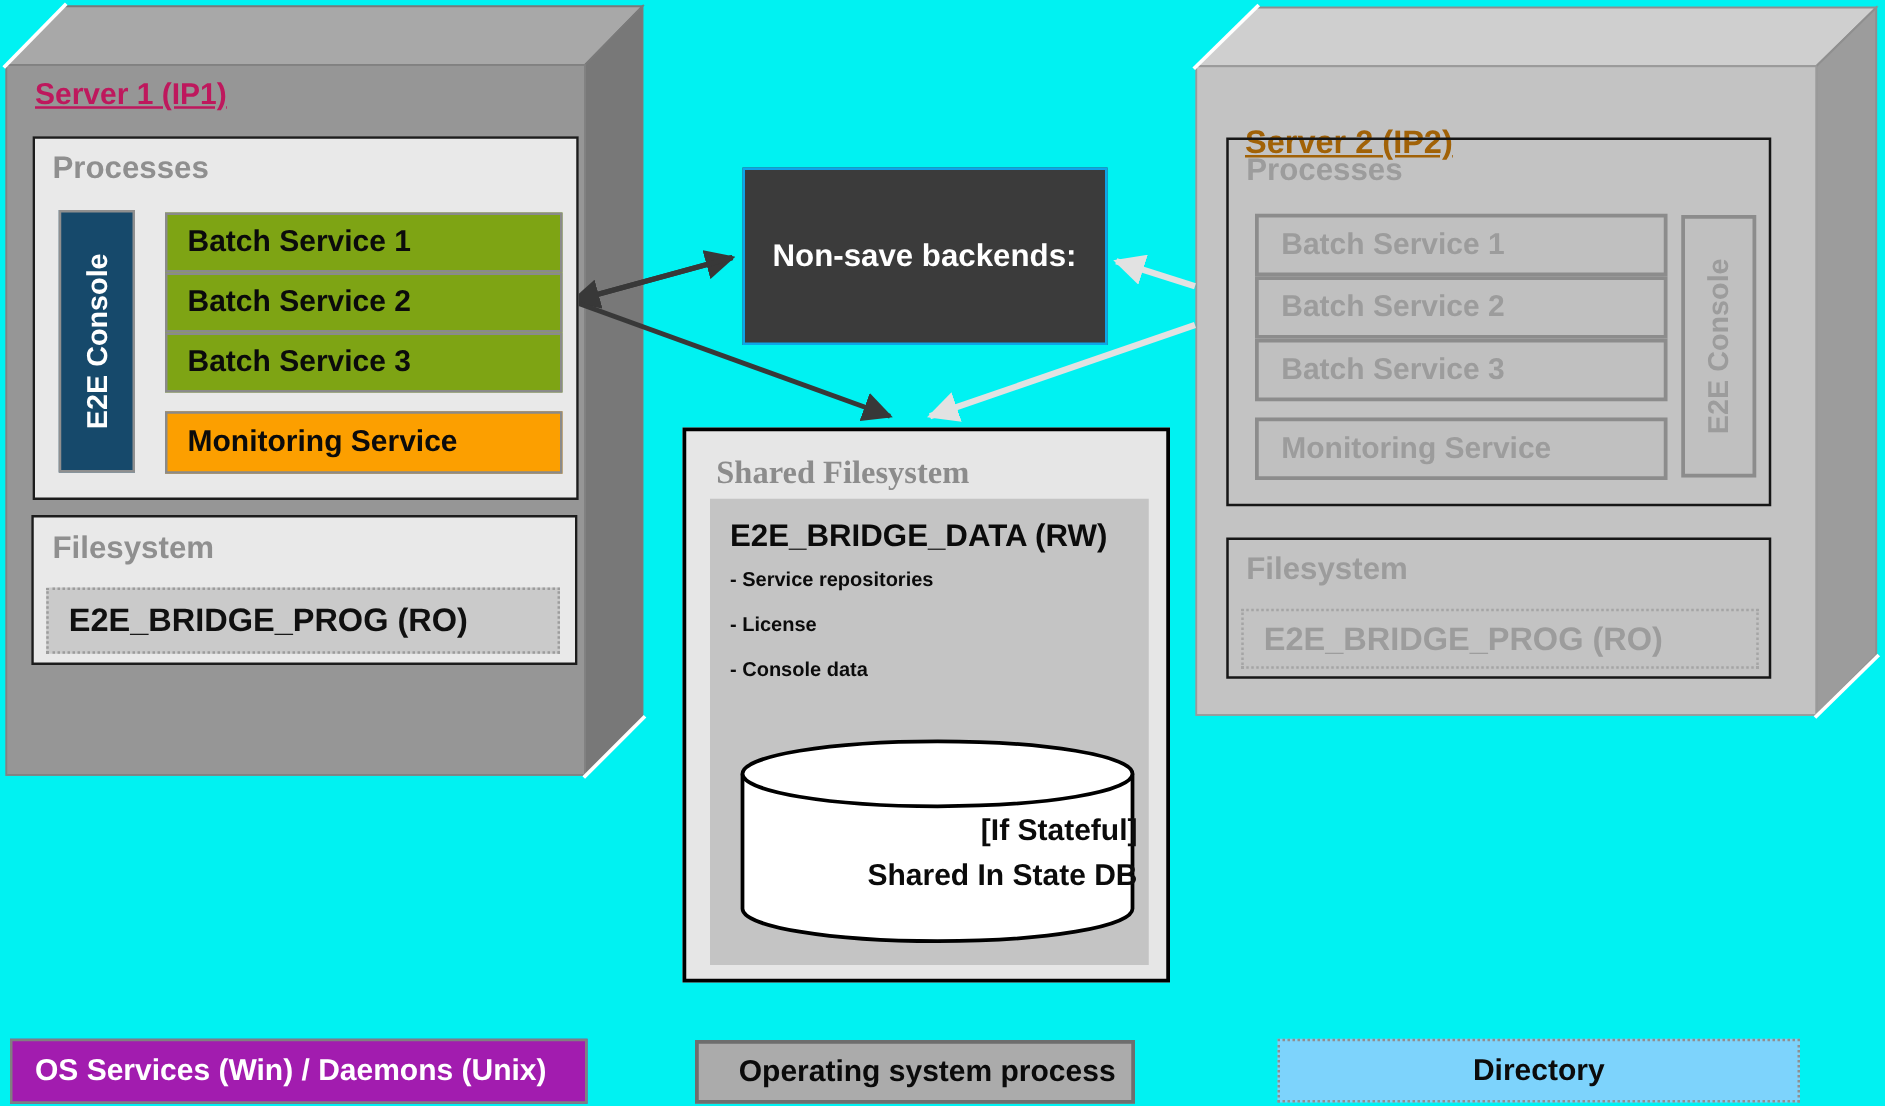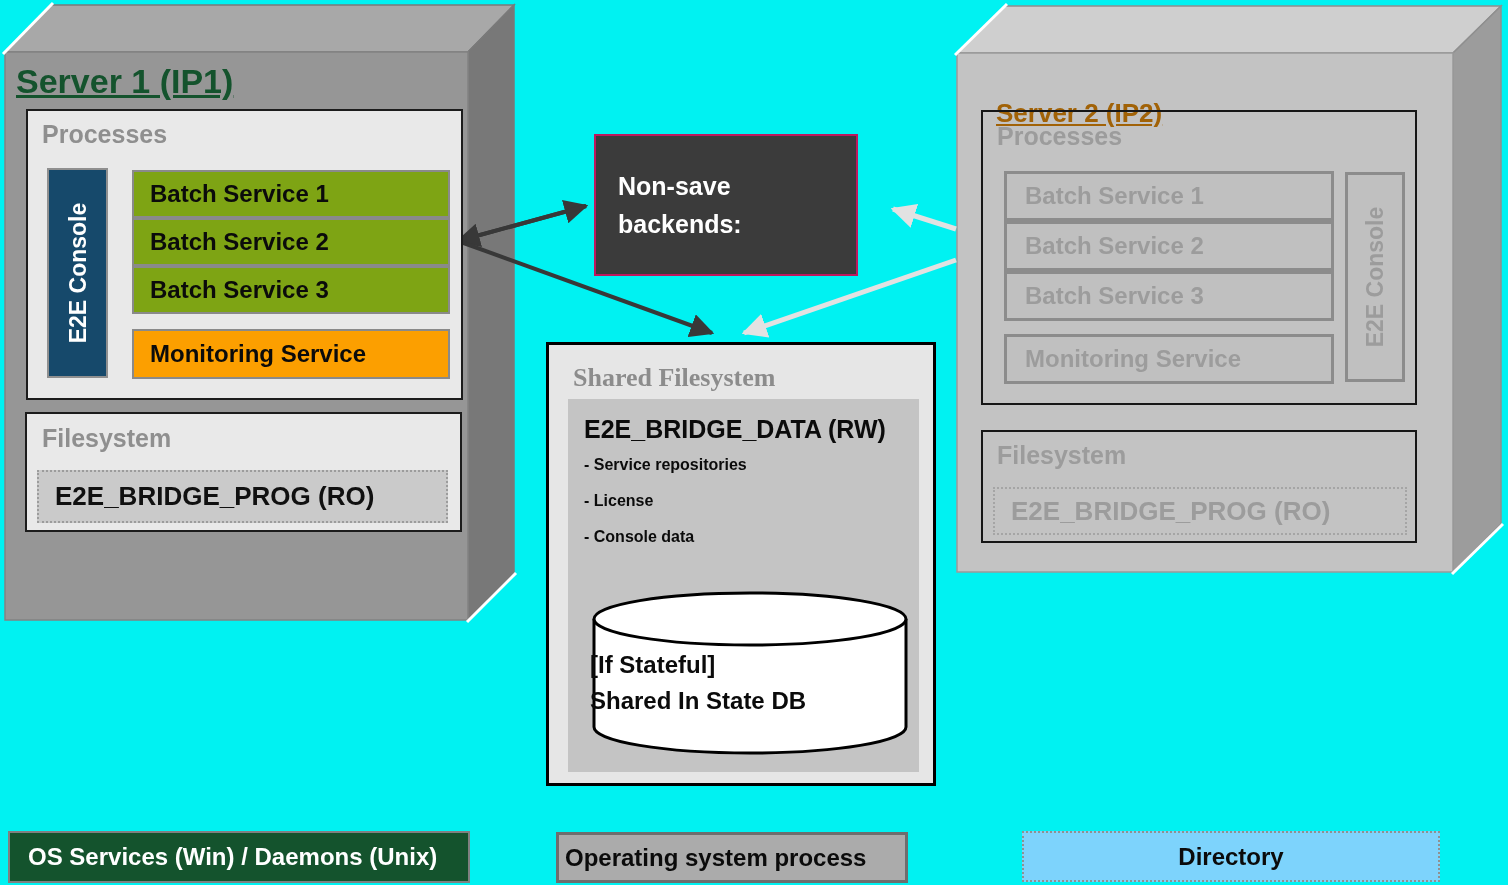--- a/index.html
+++ b/index.html
@@ -3,21 +3,21 @@
 <meta charset="utf-8">
 <style>
   html,body{margin:0;padding:0;}
   body{font-family:"Liberation Sans",sans-serif;}
   #stage{position:relative;width:1508px;height:885px;background:#00F2F2;overflow:hidden;
          font-family:"Liberation Sans",sans-serif;font-weight:700;}
   .abs{position:absolute;box-sizing:border-box;}
   svg.layer{position:absolute;left:0;top:0;width:1508px;height:885px;}
 
   
-  .s1-title{left:16px;top:62px;font-size:34px;color:#14532d;text-decoration:underline;}
+  .s1-title{left:28px;top:62px;font-size:24px;color:#be185d;text-decoration:underline;}
   .panel1{background:#E9E9E9;border:2px solid #1c1c1c;}
   .s1-processes{left:26px;top:109px;width:437px;height:291px;}
   .s1-fs{left:25px;top:412px;width:437px;height:120px;}
   .panel-label{font-size:25px;color:#8F8F8F;}
   .s1-proc-label{left:42px;top:120px;}
   .s1-fs-label{left:42px;top:424px;}
   .console1{left:47px;top:168px;width:61px;height:210px;background:#16496B;border:2px solid #8F8F8F;}
   .rot{position:absolute;left:50%;top:50%;transform:translate(-50%,-50%) rotate(-90deg);
        white-space:nowrap;font-size:23px;}
   .console1 .rot{color:#FFFFFF;}
@@ -37,38 +37,38 @@
   .s2-fs-label{left:997px;top:441px;}
   .svc2{display:flex;align-items:center;padding-left:18px;font-size:24px;color:#9C9C9C;
         background:#C0C0C0;border:3px solid #8C8C8C;}
   .s2row{left:1004px;width:330px;height:50px;}
   .console2{left:1345px;top:172px;width:60px;height:210px;background:#C0C0C0;border:3px solid #8C8C8C;}
   .console2 .rot{color:#9C9C9C;}
   .s2-dir{left:993px;top:487px;width:414px;height:48px;background:transparent;
           border-color:#A5A5A5;color:#9C9C9C;}
 
   
-  .backends{left:594px;top:134px;width:264px;height:142px;background:#3B3B3B;border:2px solid #be185d;
+  .backends{left:594px;top:134px;width:292px;height:142px;background:#3B3B3B;border:2px solid #0ea5e9;
             display:flex;flex-direction:column;justify-content:center;padding-left:22px;
             color:#FFFFFF;font-size:25px;line-height:38px;}
   .sharedfs{left:546px;top:342px;width:390px;height:444px;background:#E6E6E6;border:3px solid #000;}
   .sharedfs-label{left:573px;top:363px;font-size:26px;color:#8C8C8C;font-family:Liberation Serif, serif;}
   .sharedfs-inner{left:568px;top:399px;width:351px;height:373px;background:#C4C4C4;}
   .fs-text{left:584px;top:411px;width:330px;color:#0b0b0b;}
   .fs-heading{font-size:25px;line-height:36px;}
   .fs-item{font-size:16px;line-height:36px;}
   .cyl{left:590px;top:589px;width:320px;height:170px;}
-  .cyl-text{position:absolute;left:0;top:58px;width:100%;text-align:left;
+  .cyl-text{position:absolute;left:0;top:58px;width:100%;text-align:right;
             font-size:24px;line-height:36px;color:#0b0b0b;}
 
   
-  .leg1{left:8px;top:831px;width:462px;height:52px;background:#14532d;border:2px solid #808080;
+  .leg1{left:8px;top:831px;width:462px;height:52px;background:#a21caf;border:2px solid #808080;
         color:#FFFFFF;display:flex;align-items:center;padding-left:18px;font-size:24px;}
   .leg2{left:556px;top:832px;width:352px;height:51px;background:#ABABAB;border:3px solid #6E6E6E;
-        color:#0b0b0b;display:flex;align-items:center;padding-left:6px;font-size:24px;}
+        color:#0b0b0b;display:flex;align-items:center;padding-left:32px;font-size:24px;}
   .leg3{left:1022px;top:831px;width:418px;height:51px;background:#7dd3fc;border:2px dotted #909090;
         color:#0b0b0b;display:flex;align-items:center;justify-content:center;font-size:24px;}
 </style>
 </head>
 <body>
 
 <div id="stage">
 
   <svg class="layer">
     <defs>

